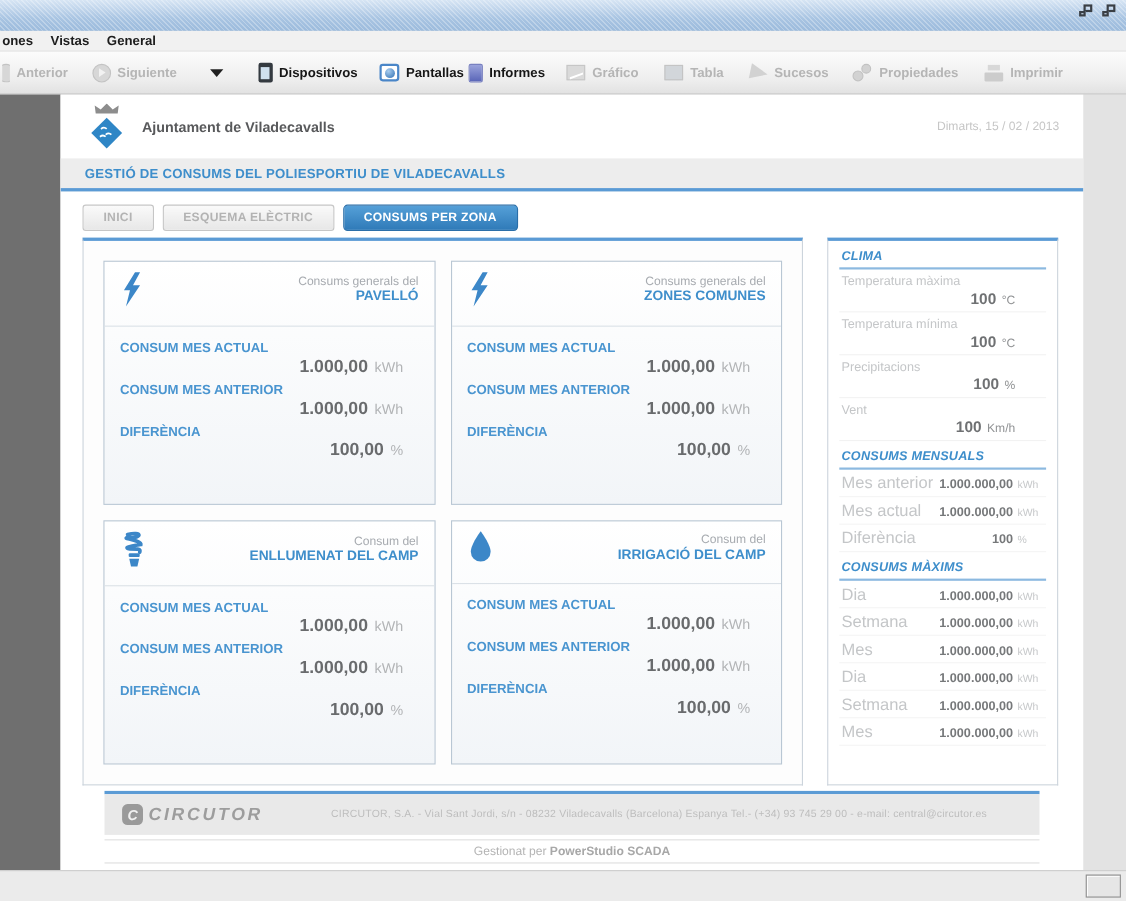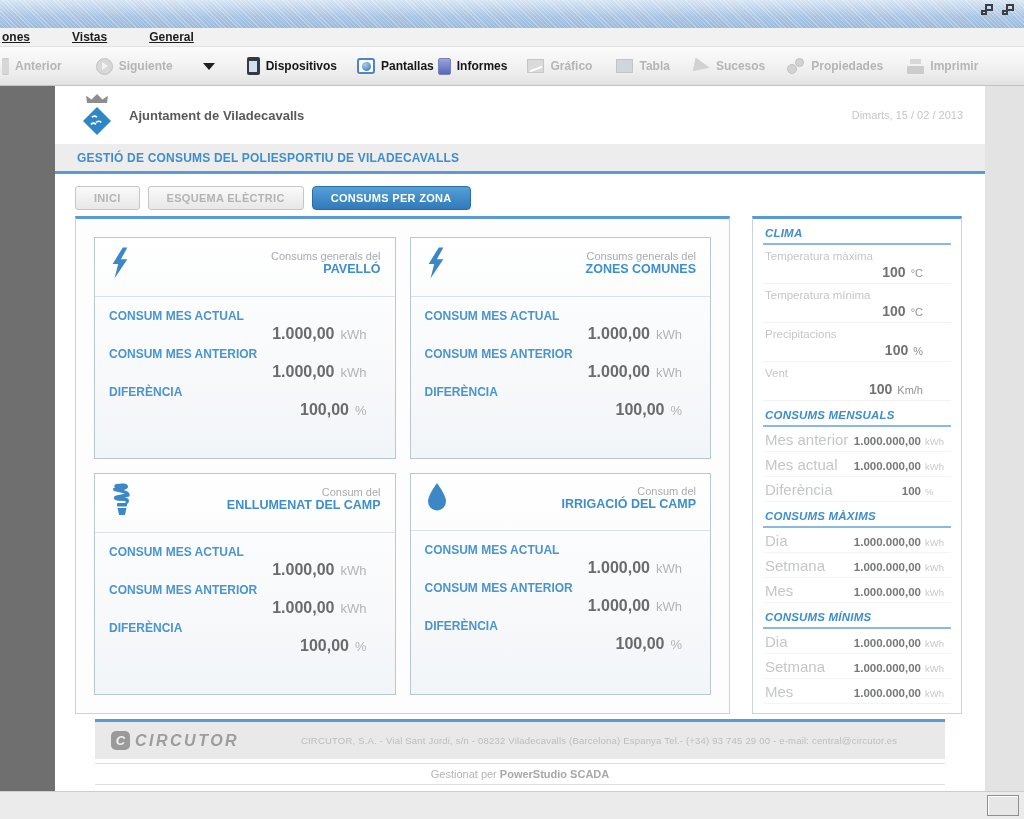--- a/index.html
+++ b/index.html
@@ -12,21 +12,21 @@
     background-image:repeating-linear-gradient(45deg, rgba(255,255,255,.28) 0 1px, rgba(0,0,0,0) 1px 3px),
                      linear-gradient(#d7e5f4,#a8c4e2 60%,#9cbbdc); }
   .win-controls { position:absolute; right:10px; top:4px; display:flex; gap:9px; }
   .win-btn { width:12px; height:11px; position:relative; cursor:default; }
   .win-btn .sq { position:absolute; border:2px solid #3a3f45; background:transparent; }
   .win-btn .sq.a { width:8px; height:7px; right:0; top:0; }
   .win-btn .sq.b { width:6px; height:5px; left:0; bottom:0; background:#cfe0f2; }
 
   .menubar { height:19px; flex:0 0 19px; background:#f1f1f1; display:flex; align-items:center;
     font-size:12px; font-weight:bold; color:#1c1c1c; border-bottom:1px solid #e2e2e2; }
-  .menu-item { padding:0 21px;text-decoration:underline; }
+  .menu-item { padding:0 8px; }
   .menu-item:first-child { padding-left:2px; }
 
   .toolbar { height:39px; flex:0 0 39px; background:linear-gradient(#fcfcfc,#ededed 70%,#e2e2e2);
     border-bottom:1px solid #c2c2c2; display:flex; align-items:center; font-size:12px; font-weight:bold; }
   .tbtn { display:flex; align-items:center; gap:6px; white-space:nowrap; }
   .tbtn.on  { color:#161616; }
   .tbtn.off { color:#b5b5b5; }
   .ticon { display:inline-flex; align-items:center; justify-content:center; }
   .prev-clip { width:7px; height:18px; overflow:hidden; }
   .gray-circle { width:17px; height:17px; border-radius:50%; background:#d7d7d7; border:1px solid #c3c3c3;
@@ -44,21 +44,21 @@
     border-bottom:2px solid #fff; transform:skewY(-20deg); }
   .table-ic { width:17px; height:14px; background:#d2d6da; border:1px solid #c4c4c4; }
   .event-ic { width:0; height:0; border-top:7px solid transparent; border-bottom:7px solid transparent; border-left:16px solid #d2d2d2; transform:rotate(12deg); }
   .prop-ic { width:18px; height:16px; position:relative; }
   .prop-ic i, .prop-ic b { position:absolute; border-radius:50%; background:#d2d2d2; border:1px solid #c2c2c2; }
   .prop-ic i { width:10px; height:10px; left:0; bottom:0; }
   .prop-ic b { width:9px; height:9px; right:1px; top:0; }
   .print-ic { width:17px; height:15px; position:relative; }
   .print-ic i { position:absolute; left:3px; top:0; width:11px; height:5px; background:#d8d8d8; }
   .print-ic b { position:absolute; left:0; bottom:0; width:17px; height:8px; background:#cccccc; border-radius:1px; }
-  .sp0{margin-left:2px}.sp1{margin-left:34px}.sp2{margin-left:30px}.sp3{margin-left:32px}
+  .sp0{margin-left:2px}.sp1{margin-left:22px}.sp2{margin-left:30px}.sp3{margin-left:32px}
   .sp4{margin-left:20px}.sp5{margin-left:4px}.sp6{margin-left:20px}.sp7{margin-left:24px}
   .sp8{margin-left:24px}.sp9{margin-left:22px}.sp10{margin-left:24px}
 
   
   .workspace { flex:1; display:flex; min-height:0; }
   .left-strip { flex:0 0 55px; background:#6f6f6f; }
   .right-strip { flex:1; background:#e3e3e3; }
   .page { flex:0 0 930px; background:#fff; display:flex; flex-direction:column; overflow:hidden; }
 
   .page-header { height:58px; flex:0 0 58px; display:flex; align-items:center; padding:0 22px; }
@@ -387,21 +387,20 @@
                 <span class="sru">kWh</span>
               </div>
               <div class="side-row">
                 <span class="srl">Mes</span>
                 <span class="srv">1.000.000,00</span>
                 <span class="sru">kWh</span>
               </div>
             </div>
 
             <div class="side-section">
-              <div class="side-title">CONSUMS MÍNIMS</div>
               <div class="side-row">
                 <span class="srl">Dia</span>
                 <span class="srv">1.000.000,00</span>
                 <span class="sru">kWh</span>
               </div>
               <div class="side-row">
                 <span class="srl">Setmana</span>
                 <span class="srv">1.000.000,00</span>
                 <span class="sru">kWh</span>
               </div>

